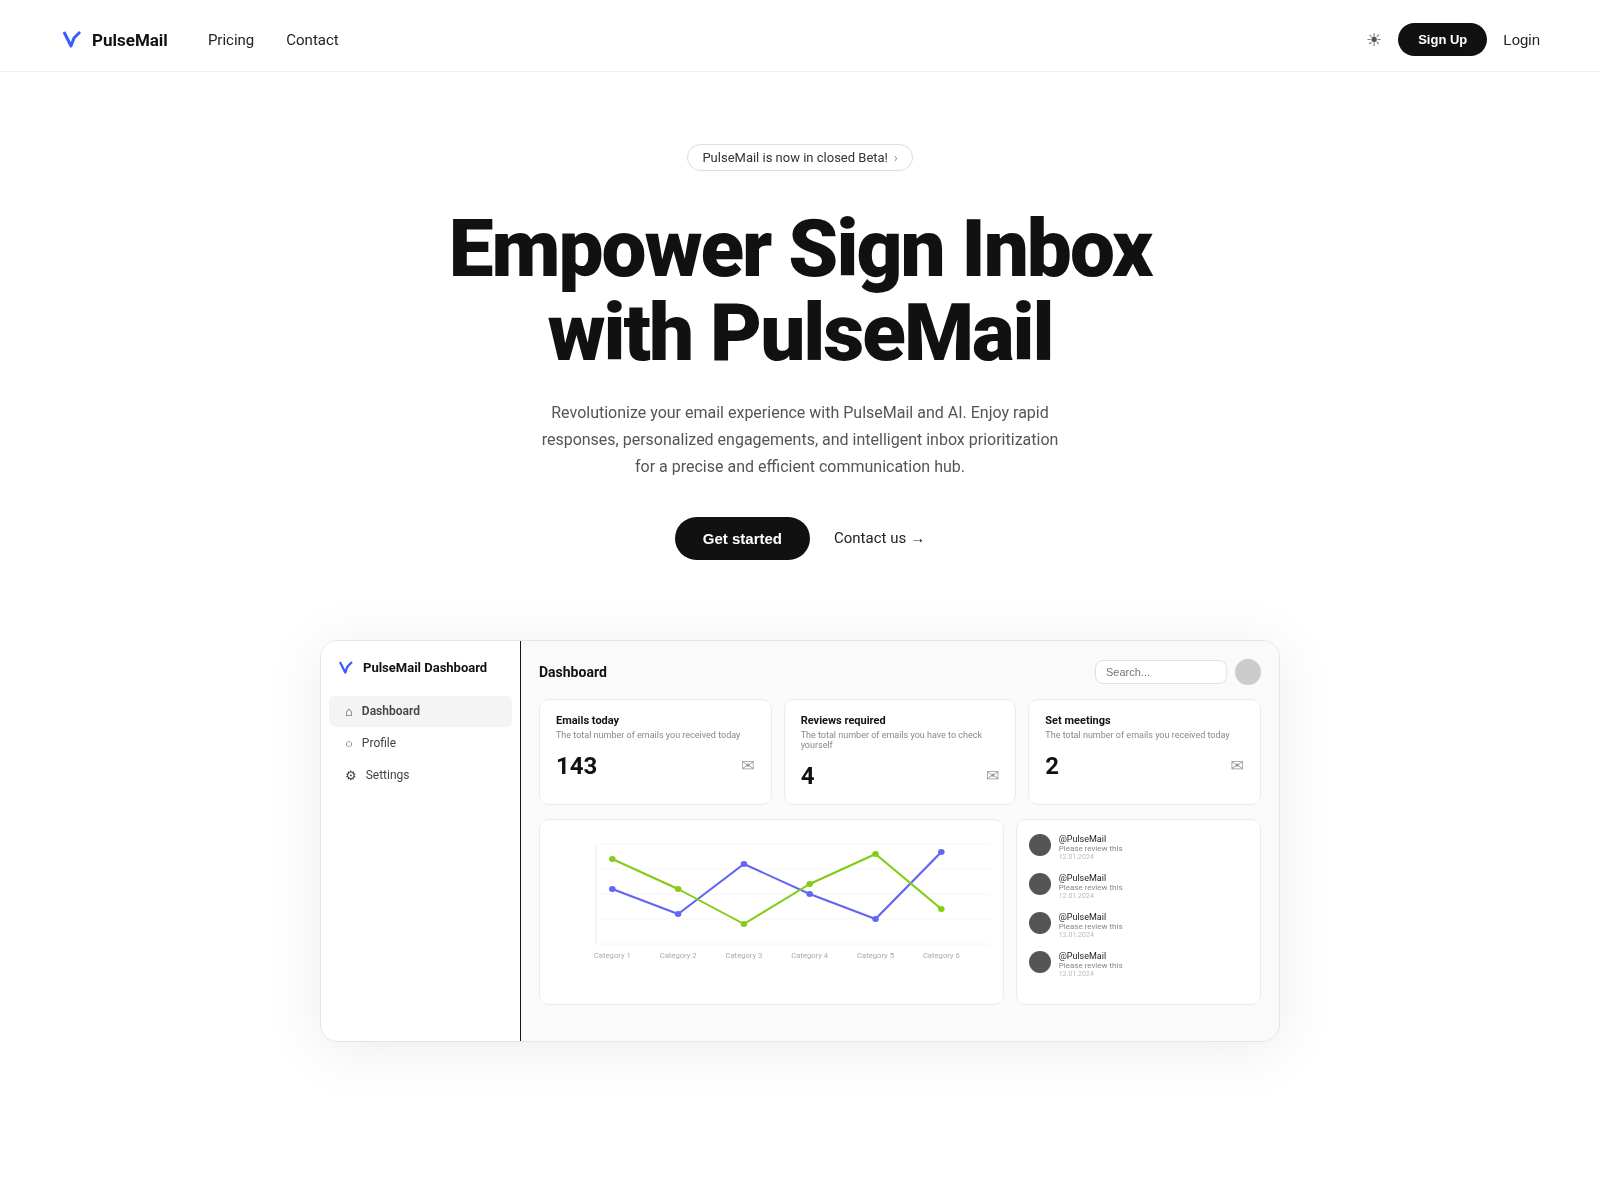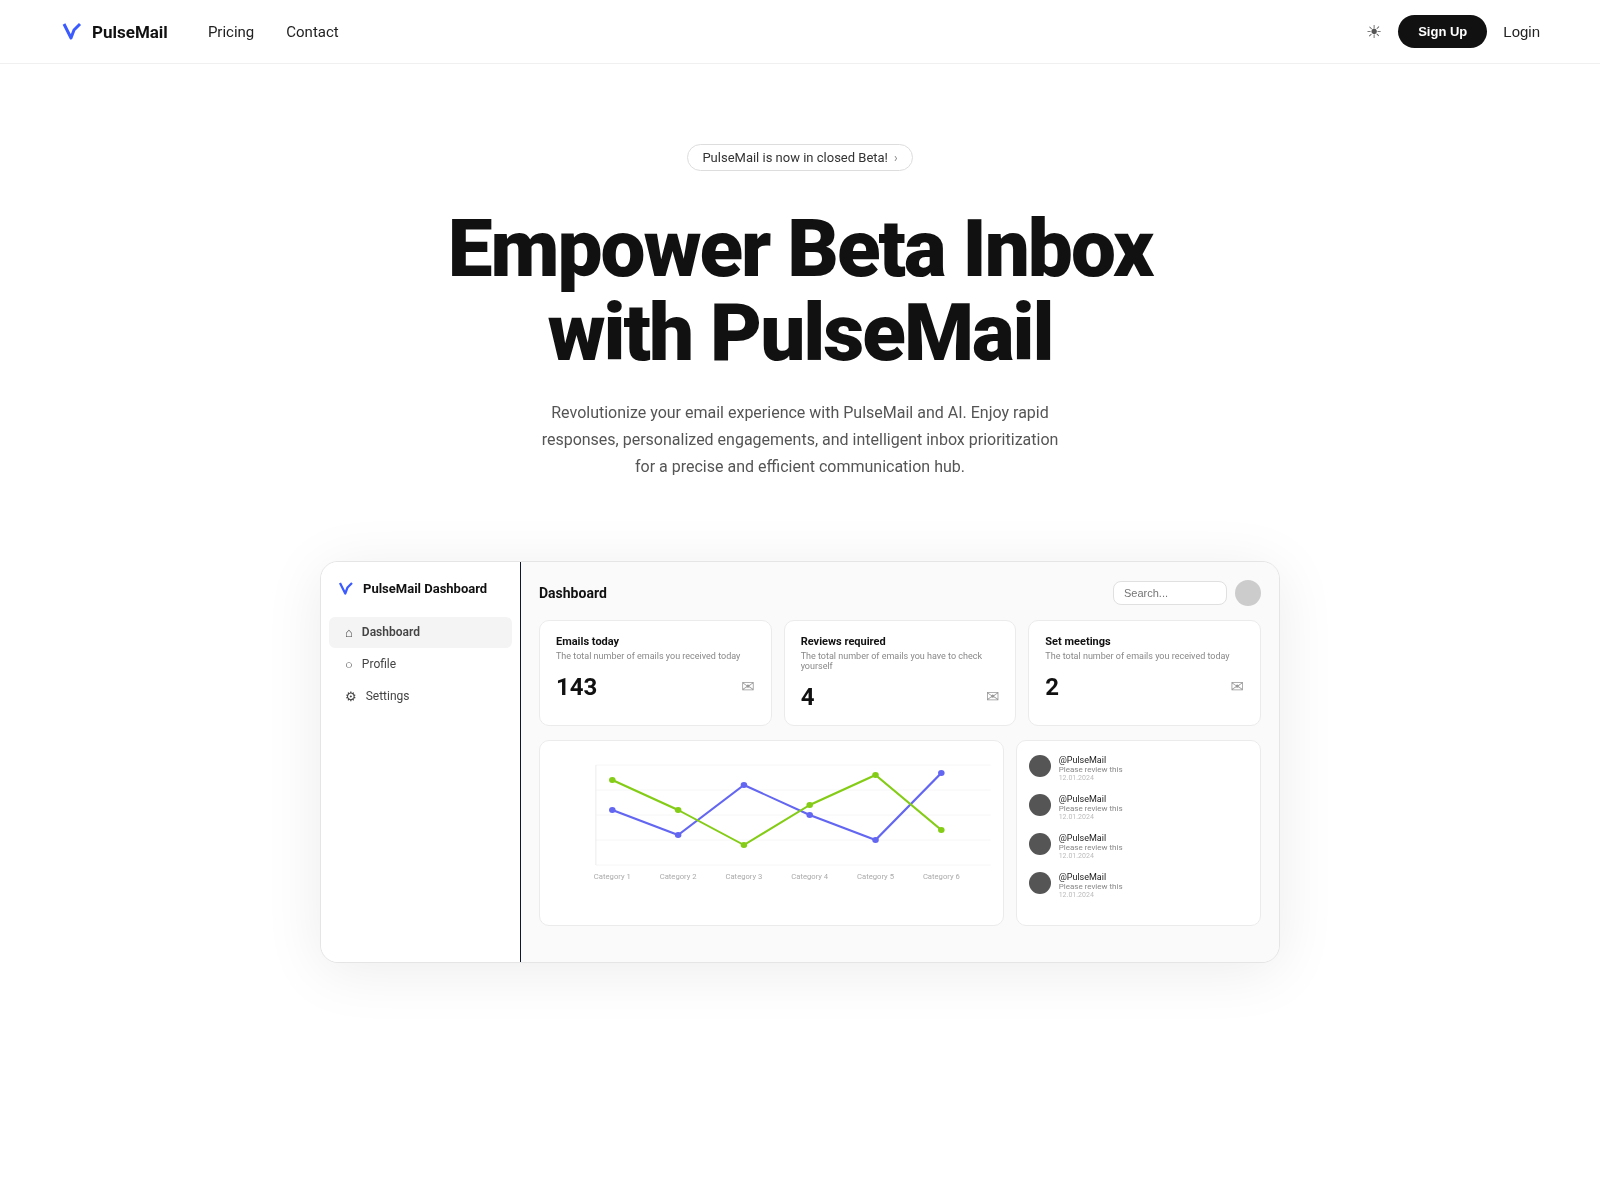--- a/index.html
+++ b/index.html
@@ -2,21 +2,21 @@
 <html><head>
   <meta charset="utf-8">
   <style>
     * { margin: 0; padding: 0; box-sizing: border-box; }
     body { font-family: -apple-system, BlinkMacSystemFont, 'Segoe UI', Roboto, sans-serif; background: #fff; color: #111; overflow-x: hidden; }
 
     
     nav {
       display: flex; align-items: center; justify-content: space-between;
       padding: 0 60px; height: 64px; border-bottom: 1px solid #f0f0f0;
-      position: sticky; top: 0; background: #fff; z-index: 100;
+      position: sticky; top: 8px; background: #fff; z-index: 100;
     }
     .nav-left { display: flex; align-items: center; gap: 40px; }
     .logo { display: flex; align-items: center; gap: 8px; font-weight: 700; font-size: 17px; }
     .logo-icon { width: 24px; height: 24px; }
     .nav-links { display: flex; gap: 32px; }
     .nav-links a { text-decoration: none; color: #222; font-size: 15px; }
     .nav-right { display: flex; align-items: center; gap: 16px; }
     .theme-btn { background: none; border: none; cursor: pointer; color: #555; font-size: 18px; }
     .signup-btn { background: #111; color: #fff; border: none; border-radius: 999px; padding: 9px 20px; font-size: 13px; font-weight: 600; cursor: pointer; }
     .login-btn { background: none; border: none; font-size: 15px; cursor: pointer; color: #222; }
@@ -59,21 +59,21 @@
     .db-nav-item { display: flex; align-items: center; gap: 9px; padding: 8px 16px; font-size: 12px; color: #444; cursor: pointer; border-radius: 6px; margin: 1px 8px; }
     .db-nav-item.active { background: #f4f4f4; font-weight: 600; }
     .db-nav-icon { font-size: 13px; }
 
     .db-main { flex: 1; background: #fafafa; padding: 18px; overflow: hidden; }
     .db-topbar { display: flex; align-items: center; justify-content: space-between; margin-bottom: 14px; }
     .db-title { font-size: 14px; font-weight: 700; }
     .db-search { display: flex; align-items: center; gap: 8px; }
     .db-search-input {
       border: 1px solid #e0e0e0; border-radius: 8px; padding: 5px 10px;
-      font-size: 11px; background: #fff; color: #666; width: 114px;
+      font-size: 11px; background: #fff; color: #666; width: 132px;
     }
     .db-avatar { width: 26px; height: 26px; border-radius: 50%; background: #ccc; }
 
     
     .db-stats { display: flex; gap: 12px; margin-bottom: 14px; }
     .db-card {
       background: #fff; border: 1px solid #ebebeb; border-radius: 10px;
       padding: 14px 16px; flex: 1;
     }
     .db-card-title { font-size: 11px; font-weight: 700; color: #111; margin-bottom: 3px; }
@@ -125,24 +125,31 @@
     <button class="login-btn">Login</button>
   </div>
 </nav>
 
 <section class="hero">
   <div class="beta-badge">
     <span>PulseMail is now in closed Beta!</span>
     <span class="beta-badge-arrow">›</span>
   </div>
   <h1>
-    <span>Empower Beta Inbox</span><br>
+    <span>Empower Sign Inbox</span><br>
     <span>with PulseMail</span>
   </h1>
   <p>Revolutionize your email experience with PulseMail and AI. Enjoy rapid responses, personalized engagements, and intelligent inbox prioritization for a precise and efficient communication hub.</p>
+  <div class="hero-btns">
+    <button class="get-started-btn">Get started</button>
+    <a href="#" class="contact-link">
+      <span>Contact us</span>
+      <span>→</span>
+    </a>
+  </div>
 </section>
 
 <div style="display:flex;justify-content:center;padding:0 20px 60px;">
   <div class="dashboard-preview">
     <div class="db-inner">
 
       <div class="db-sidebar">
         <div class="db-sidebar-logo">
           <svg class="db-sidebar-logo-icon" viewBox="0 0 24 24" fill="none">
             <path d="M4 4l7 14L14 10l6 -6" stroke="#3b5bff" stroke-width="3" stroke-linejoin="round" fill="none"></path>

